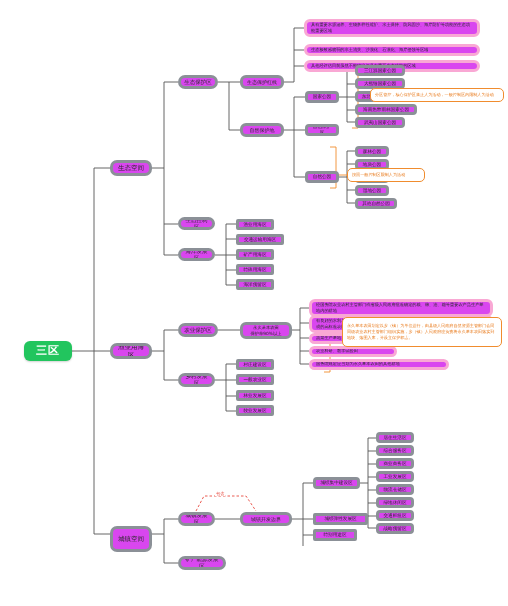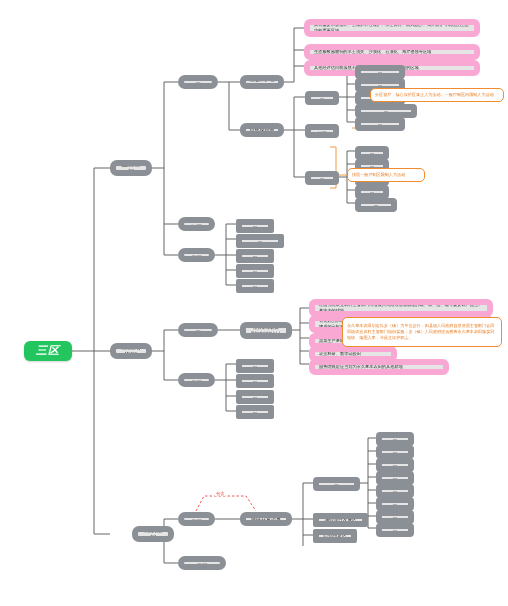--- a/index.html
+++ b/index.html
@@ -15,42 +15,41 @@
     width: 508px; height: 606px;
     background: #ffffff;
   }
   svg.links {
     position: absolute; left: 0; top: 0;
     width: 508px; height: 606px;
     pointer-events: none;
   }
   .node {
     position: absolute;
-    background: #e5e5e5;
-    border: 6px solid #f9a8d4;
+    background: #d946ef;
+    border: 3px solid #f9a8d4;
     color: #2b2b2b;
     display: flex;
     align-items: center;
     justify-content: center;
     text-align: center;
     line-height: 1.25;
     padding: 1px 3px;
     white-space: pre-line;
     overflow: hidden;
   }
   .root {
     background: #22c55e;
     border: none;
     border-radius: 6px;
     color: #ffffff;
     font-weight: bold;
     font-size: 11px;
     letter-spacing: 1px;
     box-shadow: 0 1px 2px rgba(0,0,0,0.18);
-    font-style: italic;
   }
   .lvl1 { border-radius: 7px; font-size: 6.5px; border-color: #8b9097; }
   .lvl2 { border-radius: 7px; font-size: 5.5px; border-color: #8b9097; }
   .lvl3 { border-radius: 6px; font-size: 5px; border-color: #8b9097; }
   .lvl4 { border-radius: 4px; font-size: 4.6px; border-color: #8b9097; }
   .leafsq { border-radius: 2px; font-size: 4.6px; border-color: #8b9097; }
   .longtext {
     border-radius: 6px;
     font-size: 4.2px;
     text-align: left;
@@ -201,21 +200,21 @@
 
     <g fill="none" stroke="#e8493f" stroke-width="0.9" stroke-dasharray="2.5,2">
       <path d="M196,511 L204,496 L246,496 L256,511"></path>
     </g>
   </svg>
 
   <div class="node root" style="left:24px; top:341px; width:48px; height:20px;">三区</div>
 
   <div class="node lvl1" style="left:110px; top:160px; width:42px; height:16px;">生态空间</div>
   <div class="node lvl1" style="left:110px; top:343px; width:42px; height:16px;">渔业用海区</div>
-  <div class="node lvl1" style="left:110px; top:526px; width:42px; height:16px;margin-left:22px;">城镇空间</div>
+  <div class="node lvl1" style="left:110px; top:526px; width:42px; height:26px;">城镇空间</div>
 
   <div class="node lvl2" style="left:178px; top:75px; width:40px; height:14px;">生态保护区</div>
   <div class="node lvl2" style="left:178px; top:217px; width:37px; height:13px;">生态控制区</div>
   <div class="node lvl2" style="left:178px; top:248px; width:37px; height:13px;">海洋发展区</div>
 
   <div class="node lvl3" style="left:240px; top:75px; width:44px; height:14px;">生态保护红线</div>
   <div class="node lvl3" style="left:240px; top:123px; width:44px; height:14px;">自然保护地</div>
 
   <div class="node longtext" style="left:304px; top:19px; width:176px; height:18px;">具有重要水源涵养、生物多样性维护、水土保持、防风固沙、海岸防护等功能的生态功能重要区域</div>
   <div class="node longtext" style="left:304px; top:44px; width:176px; height:12px;">生态极敏感脆弱的水土流失、沙漠化、石漠化、海岸侵蚀等区域</div>

